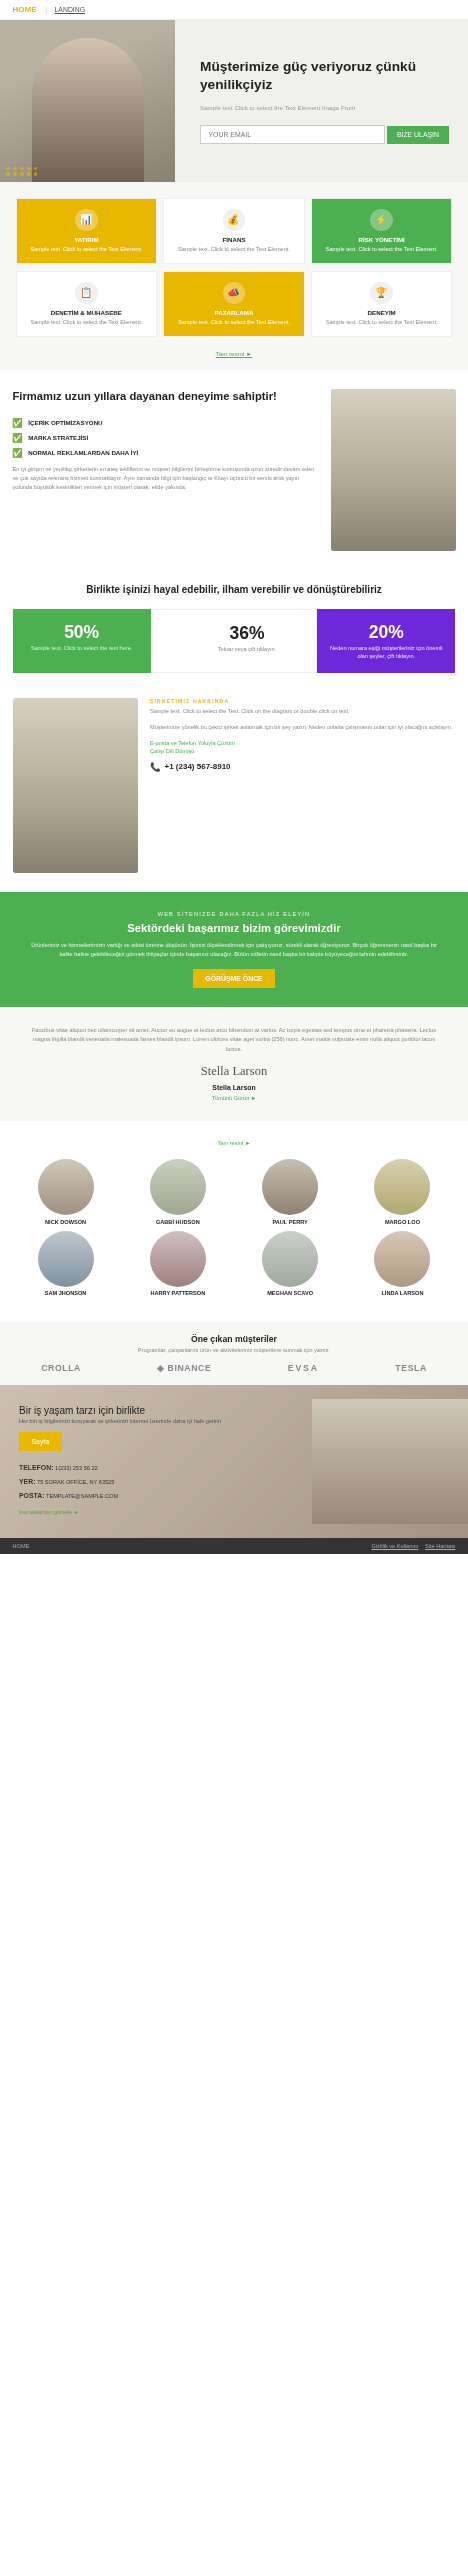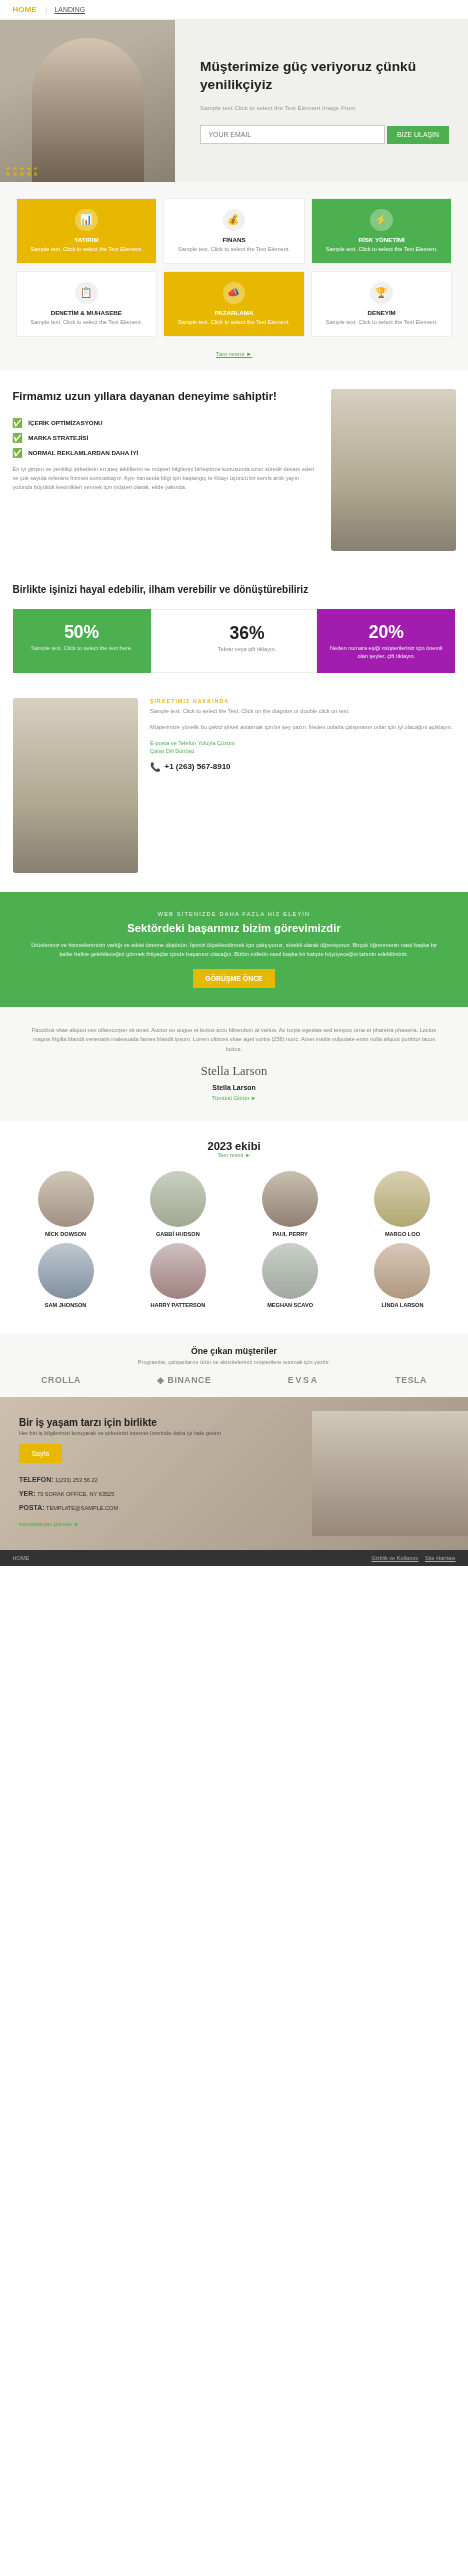--- a/index.html
+++ b/index.html
@@ -84,25 +84,25 @@
       border-radius: 2.5px; position: relative; overflow: hidden;
     }
     .about-person {
       width: 100%; height: 100%;
       background: linear-gradient(180deg, #d8d0c0 0%, #b0a890 60%, #888070 100%);
       border-radius: 2.5px;
     }
 
     
     .stats-section { background: #fff; padding: 12.5px 12.5px 6.2px; }
-    .stats-title { font-size: 10px; font-weight: bold; color: #222; text-align: left; margin-bottom: 12.5px; line-height: 1.4; }
+    .stats-title { font-size: 10px; font-weight: bold; color: #222; text-align: center; margin-bottom: 12.5px; line-height: 1.4; }
     .stats-row { display: flex; gap: 0; }
     .stat-card { flex: 1; padding: 12.5px 10px; text-align: center; }
     .stat-card.green-bg { background: #4caf50; }
-    .stat-card.gold-bg { background: #a21caf; }
+    .stat-card.gold-bg { background: #6d28d9; }
     .stat-card.white-bg { background: #fff; border: 0.6px solid #eee; padding-left: 36px; }
     .stat-number { font-size: 17.5px; font-weight: bold; color: #222; }
     .stat-card.green-bg .stat-number { color: #fff; }
     .stat-card.gold-bg .stat-number { color: #fff; }
     .stat-label { font-size: 5.6px; color: #888; margin-top: 2.5px; line-height: 1.4; }
     .stat-card.green-bg .stat-label { color: rgba(255,255,255,0.8); }
     .stat-card.gold-bg .stat-label { color: rgba(255,255,255,0.9); }
 
     
     .company-about { display: flex; padding: 19px 12.5px; gap: 12.5px; background: #fff; }
@@ -172,21 +172,21 @@
     }
     .footer-cta-overlay {
       position: absolute; top: 0; left: 0; right: 0; bottom: 0;
       background: rgba(200,180,160,0.4);
     }
     .footer-cta-content {
       position: relative; z-index: 2; display: flex;
       align-items: center; min-height: 125px;
     }
     .footer-cta-left { flex: 1; padding: 19px 19px; }
-    .footer-cta-title { font-size: 10px; font-weight: bold; color: #222; margin-bottom: 0; line-height: 1.4; }
+    .footer-cta-title { font-size: 10px; font-weight: normal; color: #222; margin-bottom: 0; line-height: 1.4; }
     .footer-cta-btn { background: #e8b800; color: #fff; border: none; padding: 6.2px 12.5px; font-size: 6.9px; margin-bottom: 10px; cursor: pointer; }
     .footer-contact { font-size: 5.6px; color: #333; line-height: 2; }
     .footer-contact strong { font-size: 6.9px; }
     .footer-cta-image { width: 156px; height: 125px; flex-shrink: 0; overflow: hidden; }
     .footer-cta-person {
       width: 100%; height: 100%;
       background: linear-gradient(180deg, #d0c8b8 0%, #988878 100%);
     }
 
     
@@ -333,45 +333,40 @@
   <div class="company-right">
     <div class="section-label">Şirketimiz Hakkında</div>
     <p class="company-desc">Sample text. Click to select the Text. Click on the diagram or double click on text.</p>
     <p class="company-desc">Müşterimize yönelik bu çekici şirketi anlatmak için bir şey yazın. Neden onlarla çalışmanın onlar için iyi olacağını açıklayın.</p>
     <div class="company-links">
       <a class="company-link">E-posta ve Telefon Yoluyla Çözüm</a>
       <a class="company-link">Çalışı Dili Dönüşü</a>
     </div>
     <div class="company-phone">
       <span class="phone-icon">📞</span>
-      <span class="phone-number">+1 (263) 567-8910</span>
+      <span class="phone-number">+1 (234) 567-8910</span>
     </div>
   </div>
 </section>
 
 <section class="cta-banner">
   <p class="cta-subtitle">WEB SİTENİZDE DAHA FAZLA HİZ ELEYİN</p>
   <h2 class="cta-title">Sektördeki başarımız bizim görevimizdir</h2>
   <p class="cta-desc">Ürünlerimiz ve hizmetlerimizin varlığı ve etkisi üzerine düşünün. İşimizi ölçeklendirmek için çalışıyoruz, sürekli olarak öğreniyoruz. Birçok öğrenmenin nasıl başka bir kalite haline gelebileceğini görmek ihtiyaçlar içinde başarısız olacağız. Bütün milletin nasıl başka bir kalıpte büyüyeceğini tahmin edebilirsiniz.</p>
   <button class="cta-btn">GÖRÜŞME ÖNCE</button>
 </section>
 
 <section class="quote-section">
   <p class="quote-desc">Faucibus vitae aliquot nec ullamcorper sit amet. Auctor eu augue et lectus arcu bibendum at varius. Ac turpis egestas sed tempus urna et pharetra phaseria. Lectus magna frigilla blandit venenatis malesuada fames blandit ipsum. Lorem ultrices vitae aget vortra (256) nunc. Amet mattis vulputate enim nulla aliquot porttitor lacus luctus.</p>
   <div class="quote-signature">Stella Larson</div>
   <div class="quote-author">Stella Larson</div>
   <a class="quote-role">Tümünü Görün ►</a>
 </section>
 
 <section class="team-section">
-  <div>
-    <span class="team-year">2023</span>
-    <span style="font-size:11.2px;font-weight:bold;color:#222;"> </span>
-    <span class="team-subtitle" style="font-size:11.2px;">ekibi</span>
-  </div>
   <a class="team-more" style="display:block;margin-bottom:12.5px;">Tam resmi ►</a>
 
   <div class="team-row">
     <div class="team-member">
       <div class="team-avatar">
           <div class="avatar-inner"></div>
         </div>
       <div class="team-name">NİCK DOWSON</div>
     </div>
     <div class="team-member">

